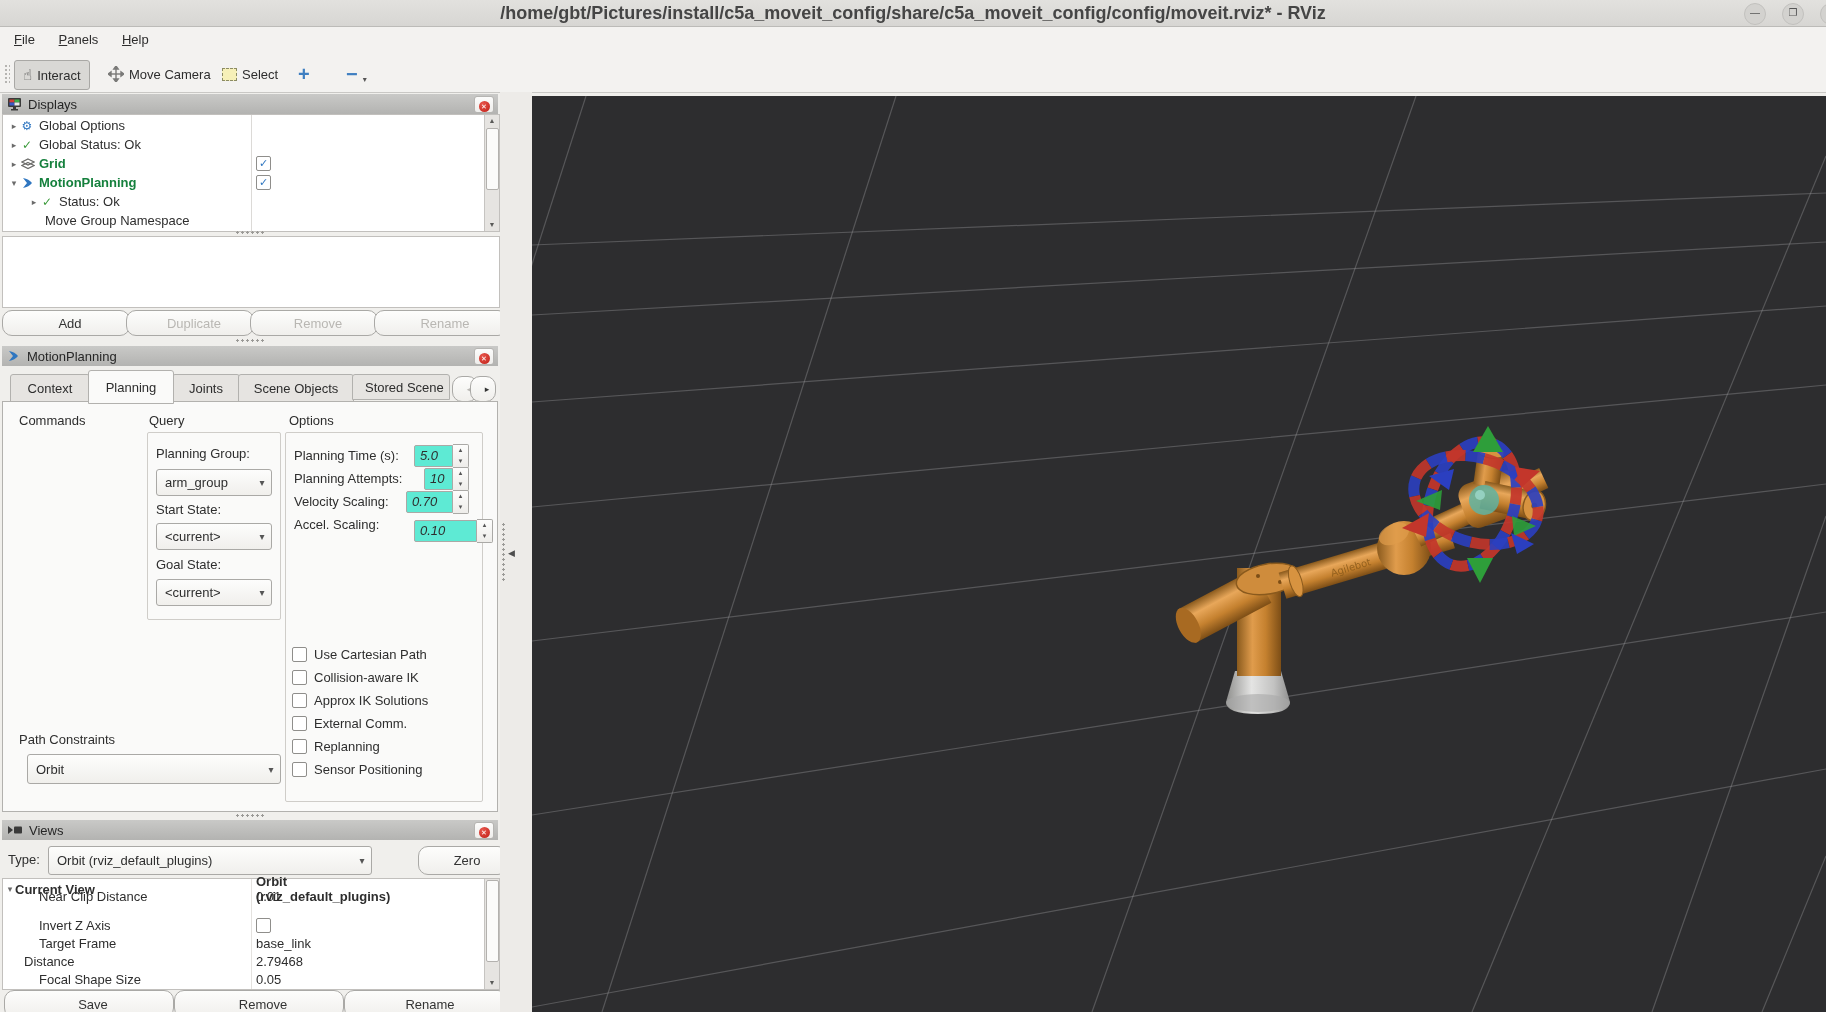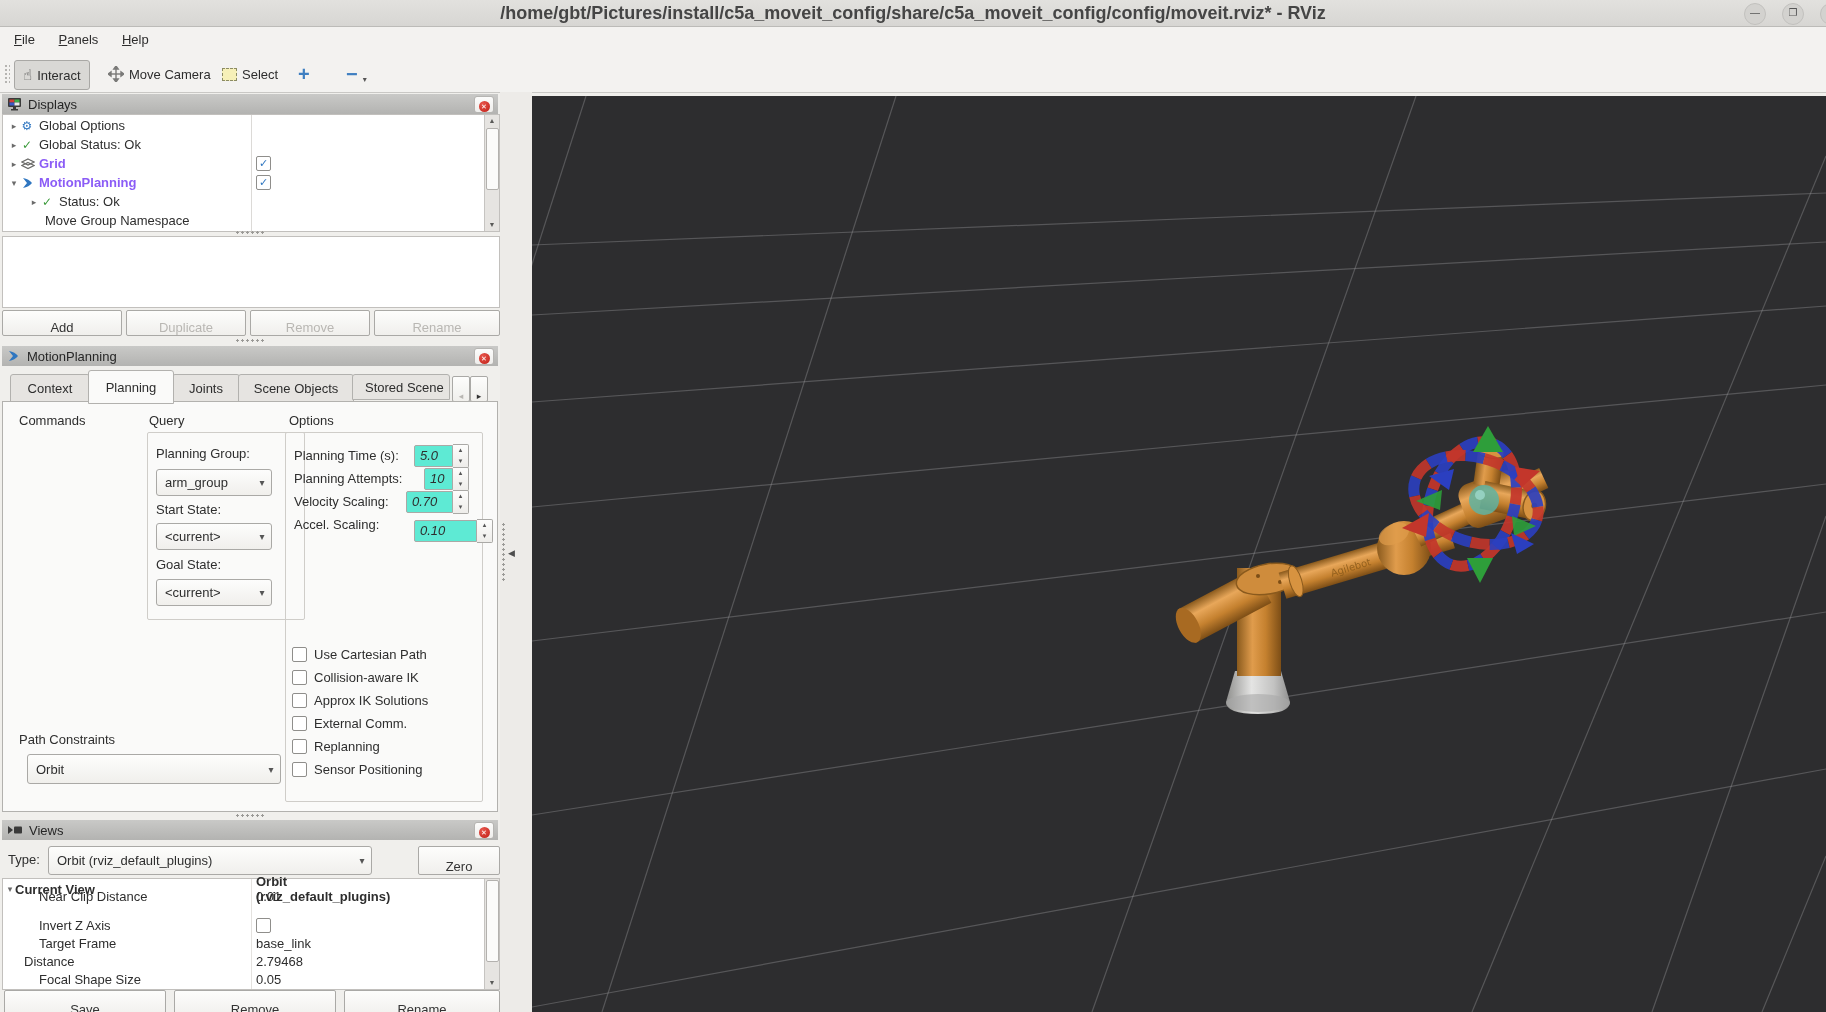--- a/index.html
+++ b/index.html
@@ -29,28 +29,28 @@
   .panel-header .ph-label{margin-left:6px;color:#262626;}
   .closebtn{position:absolute;right:4px;top:2px;width:18px;height:15px;border:1px solid #b6b5b2;border-radius:3px;
             background:linear-gradient(#fcfcfb,#eeedeb);text-align:center;}
   .closebtn .reddot{display:inline-block;margin-top:2px;width:11px;height:11px;border-radius:50%;
             background:radial-gradient(circle at 35% 30%,#e8574d,#c01f17);color:#fff;font-size:7px;line-height:11px;font-weight:bold;}
   .white-area{background:#fff;border:1px solid #c2c0bd;}
   .tree-row{position:absolute;left:0;height:19px;display:flex;align-items:center;}
   .expander{width:10px;color:#6b6b6b;font-size:9px;text-align:center;}
   .tree-icon{width:16px;text-align:center;font-size:12px;}
   .tree-label{margin-left:4px;white-space:nowrap;}
-  .accent{color:#8b5cf6;font-weight:bold;}
+  .accent{color:#15803d;font-weight:bold;}
   .checkbox{width:13px;height:13px;background:#fff;border:1px solid #8f8e8b;border-radius:2px;
             font-size:11px;line-height:12px;text-align:center;color:#2f76c0;font-weight:bold;}
   .vscroll{position:absolute;width:14px;background:#e6e4e1;border-left:1px solid #c6c4c1;}
   .vscroll .arr{position:absolute;left:0;width:14px;height:12px;text-align:center;font-size:7px;color:#5a5a58;line-height:12px;}
   .vscroll .thumb{position:absolute;left:1px;width:11px;background:#fbfbfa;border:1px solid #b3b1ae;border-radius:2px;}
-  .btn{background:linear-gradient(#fdfdfc,#f0efec);border:1px solid #aaa9a6;border-radius:2px;
-       text-align:center;color:#333;display:flex;align-items:flex-end;justify-content:center;}
+  .btn{background:linear-gradient(#fdfdfc,#f0efec);border:1px solid #aaa9a6;border-radius:10px;
+       text-align:center;color:#333;display:flex;align-items:center;justify-content:center;padding-left:8px;}
   .btn.disabled{color:#b9b7b3;}
   .btn.accel::first-letter{text-decoration:underline;}
   .dots{height:3px;background:radial-gradient(circle,#9a9996 1px,transparent 1.2px);background-size:5px 3px;
         width:30px;}
   
   .tab{position:absolute;top:374px;height:26px;background:#e6e4e1;border:1px solid #b2b1ae;
        border-radius:3px 3px 0 0;display:flex;align-items:center;justify-content:center;color:#2d2d2d;}
   .tab.active{top:370px;height:32px;background:#fafaf9;z-index:3;}
   .tabscroll{position:absolute;top:376px;width:16px;height:24px;font-size:9px;}
   
@@ -245,21 +245,21 @@
   <span>▸</span>
   </div>
 
 <div class="abs" style="left:2px;top:401px;width:496px;height:411px;background:#fafaf9;border:1px solid #b2b1ae;box-sizing:border-box;">
 
   <span class="sec-label" style="left:16px;top:11px;">Commands</span>
   <span class="sec-label" style="left:146px;top:11px;">Query</span>
   <span class="sec-label" style="left:286px;top:11px;">Options</span>
 
 
-  <div class="groupbox" style="left:144px;top:30px;width:132px;height:186px;padding-left:24px;">
+  <div class="groupbox" style="left:144px;top:30px;width:132px;height:186px;">
     <span class="formlabel" style="left:8px;top:13px;">Planning Group:</span>
     <div class="combo" style="left:8px;top:36px;width:114px;height:25px;">
       <span class="val">arm_group</span>
       <span class="carr">▾</span>
     </div>
     <span class="formlabel" style="left:8px;top:69px;">Start State:</span>
     <div class="combo" style="left:8px;top:90px;width:114px;height:25px;">
       <span class="val">&lt;current&gt;</span>
       <span class="carr">▾</span>
     </div>

